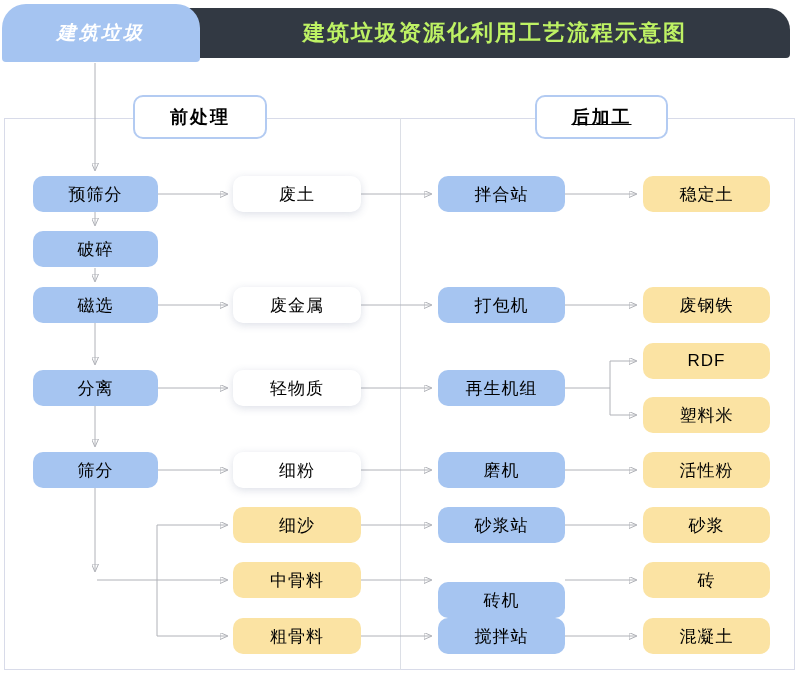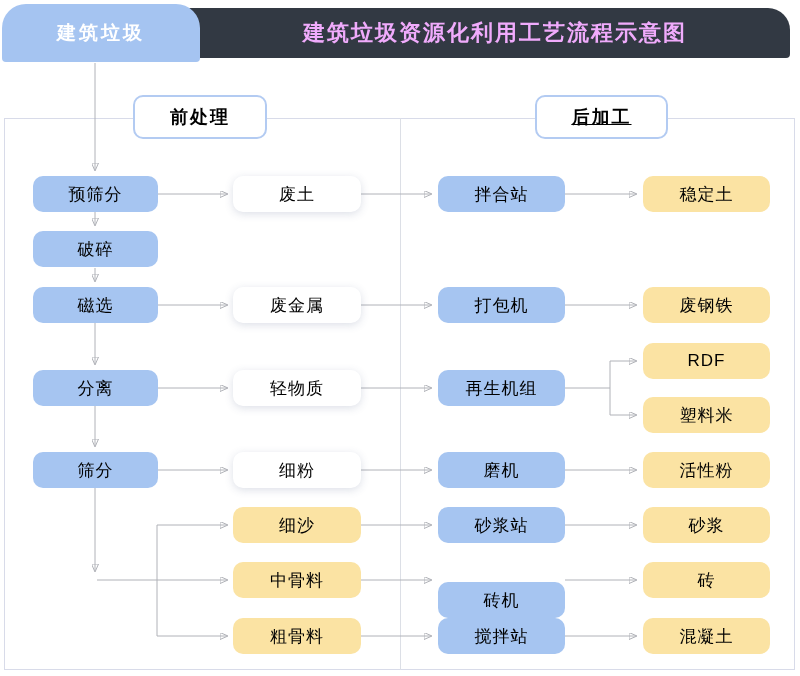--- a/index.html
+++ b/index.html
@@ -8,27 +8,27 @@
     font-family:"Liberation Sans","DejaVu Sans",sans-serif;
     overflow:hidden;
   }
   
   .header-bar{
     position:absolute;left:180px;top:8px;width:610px;height:50px;
     background:#323943;border-radius:2px 22px 4px 0;
     display:flex;align-items:center;justify-content:center;
   }
   .header-title{
-    color:#f0abfc;font-size:22px;font-weight:bold;letter-spacing:2px;
+    color:#bef264;font-size:22px;font-weight:bold;letter-spacing:2px;
     padding-left:20px;white-space:nowrap;
   }
   .source-tab{
     position:absolute;left:2px;top:4px;width:198px;height:58px;
     background:#a5c4f1;border-radius:24px 24px 4px 4px;
-    display:flex;align-items:center;justify-content:center;z-index:5;
+    display:flex;align-items:center;justify-content:center;z-index:5;font-style:italic;
   }
   .source-tab span{color:#ffffff;font-size:19px;font-weight:bold;letter-spacing:3px;}
 
   
   .panel{
     position:absolute;left:4px;top:118px;width:791px;height:552px;
     border:1px solid #d8dbe9;background:#ffffff;box-sizing:border-box;
   }
   .panel-divider{
     position:absolute;left:400px;top:118px;width:1px;height:552px;

